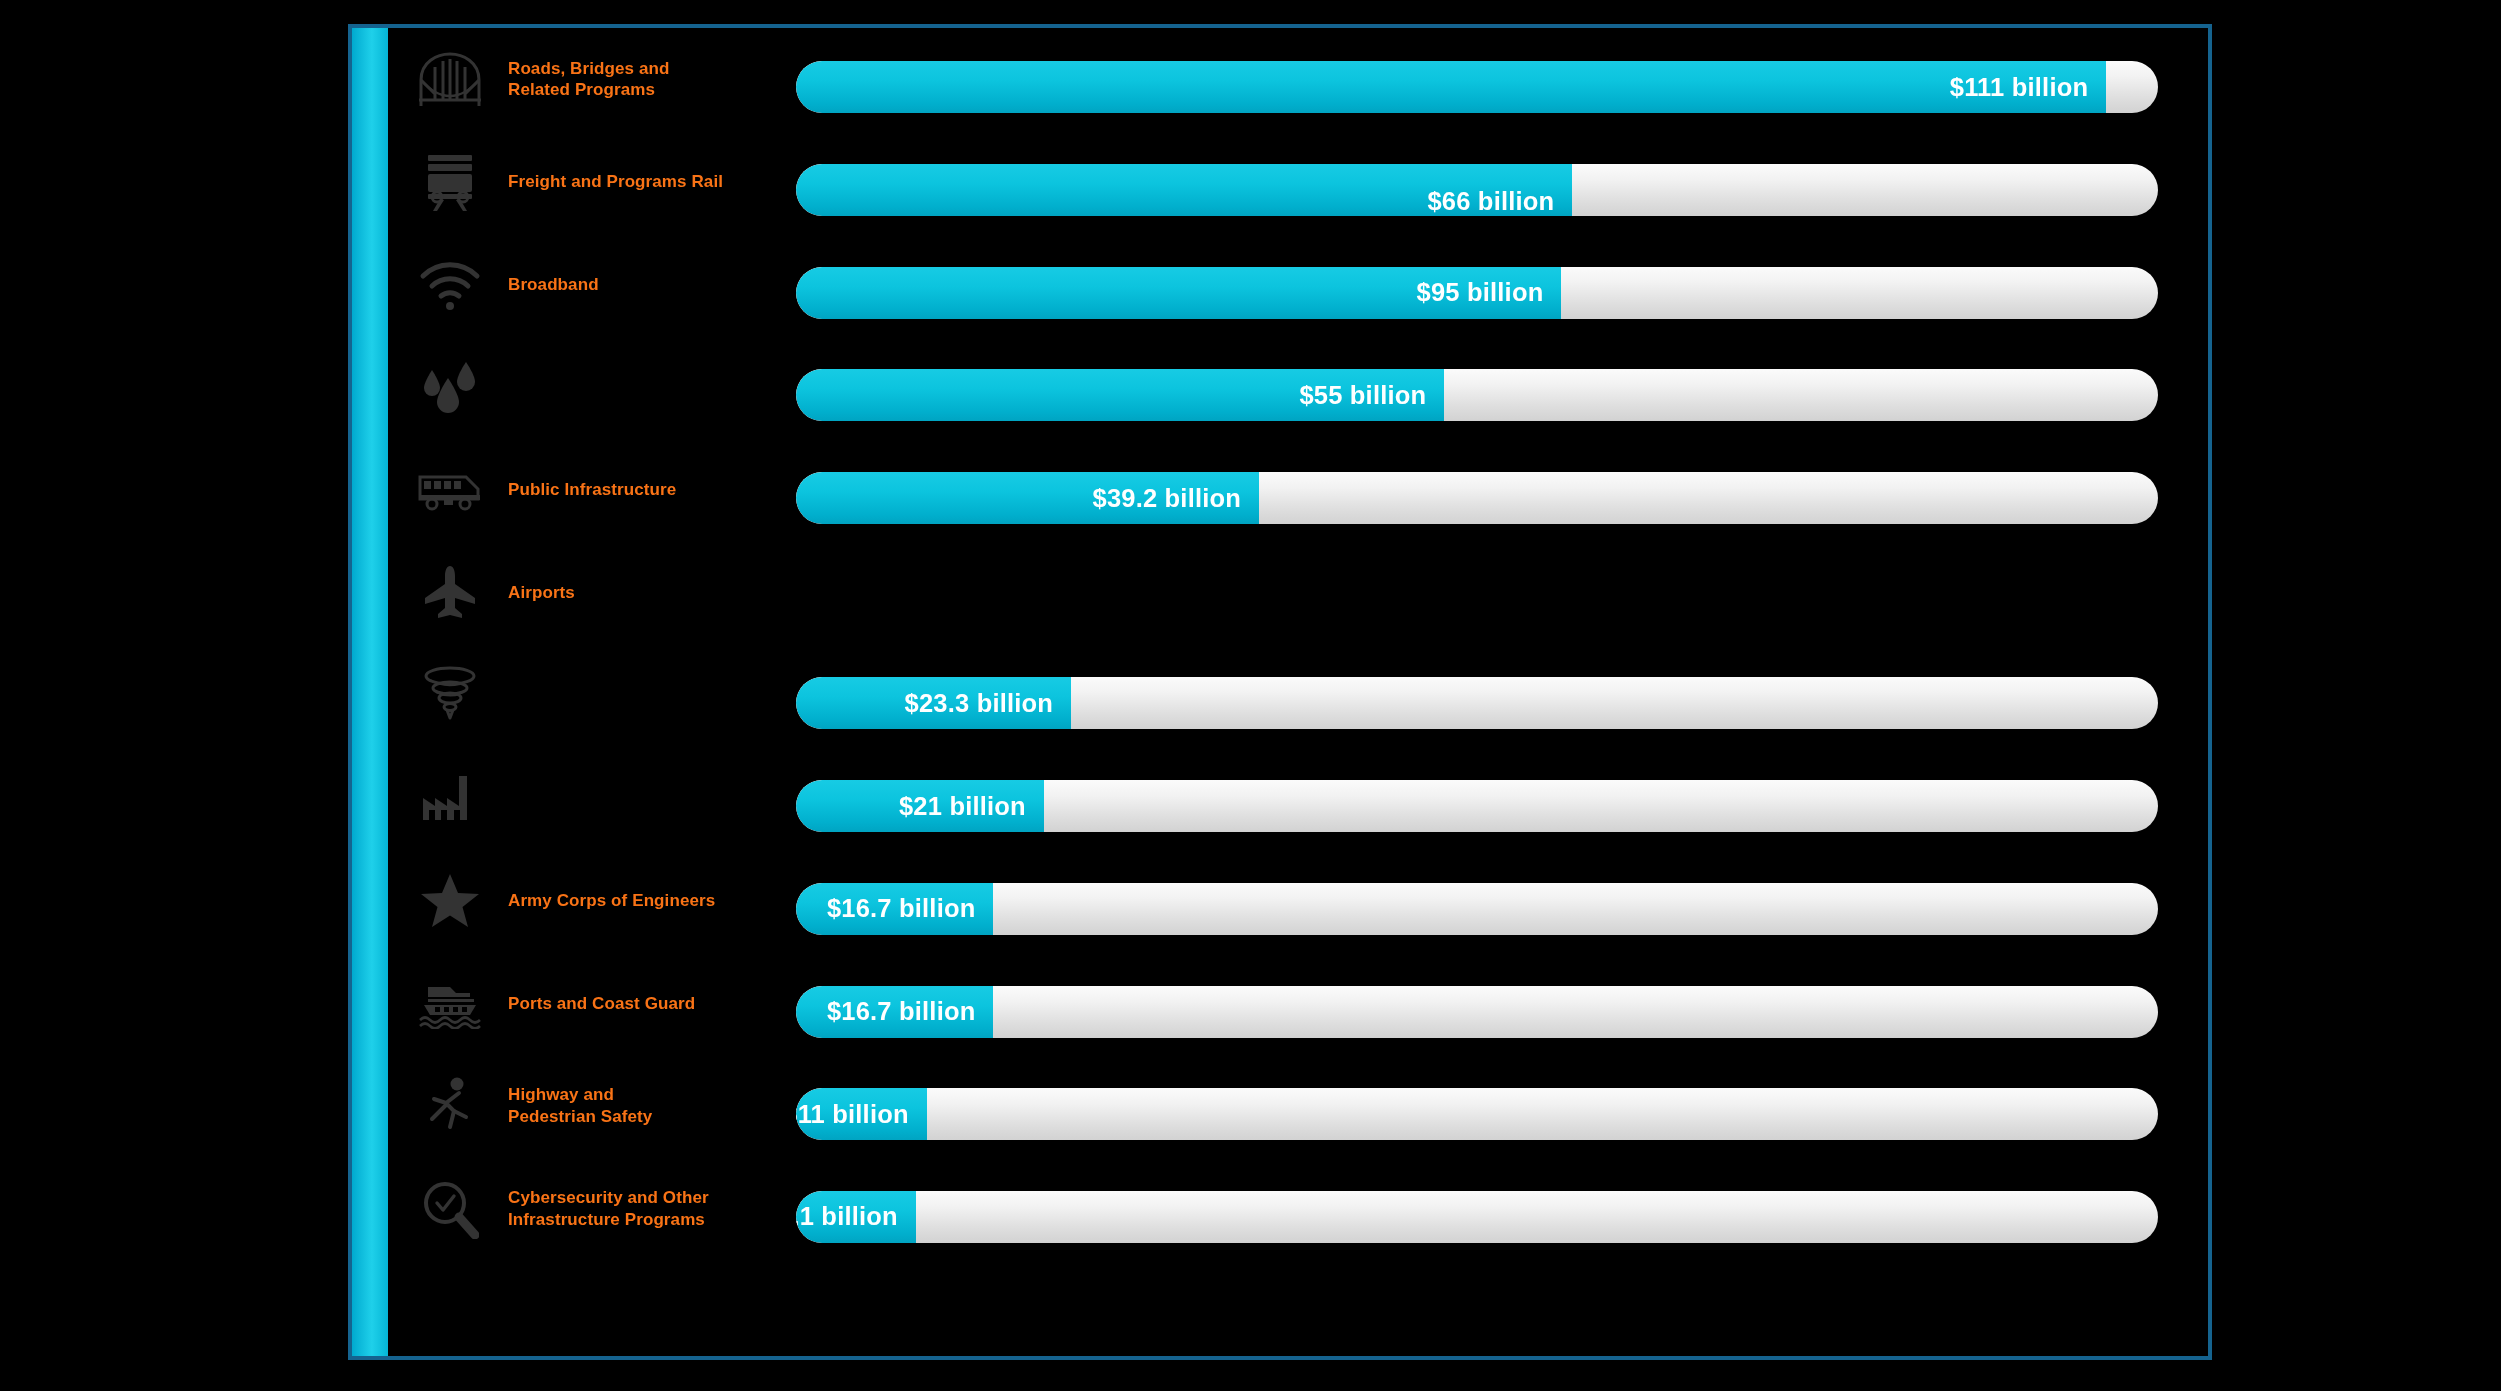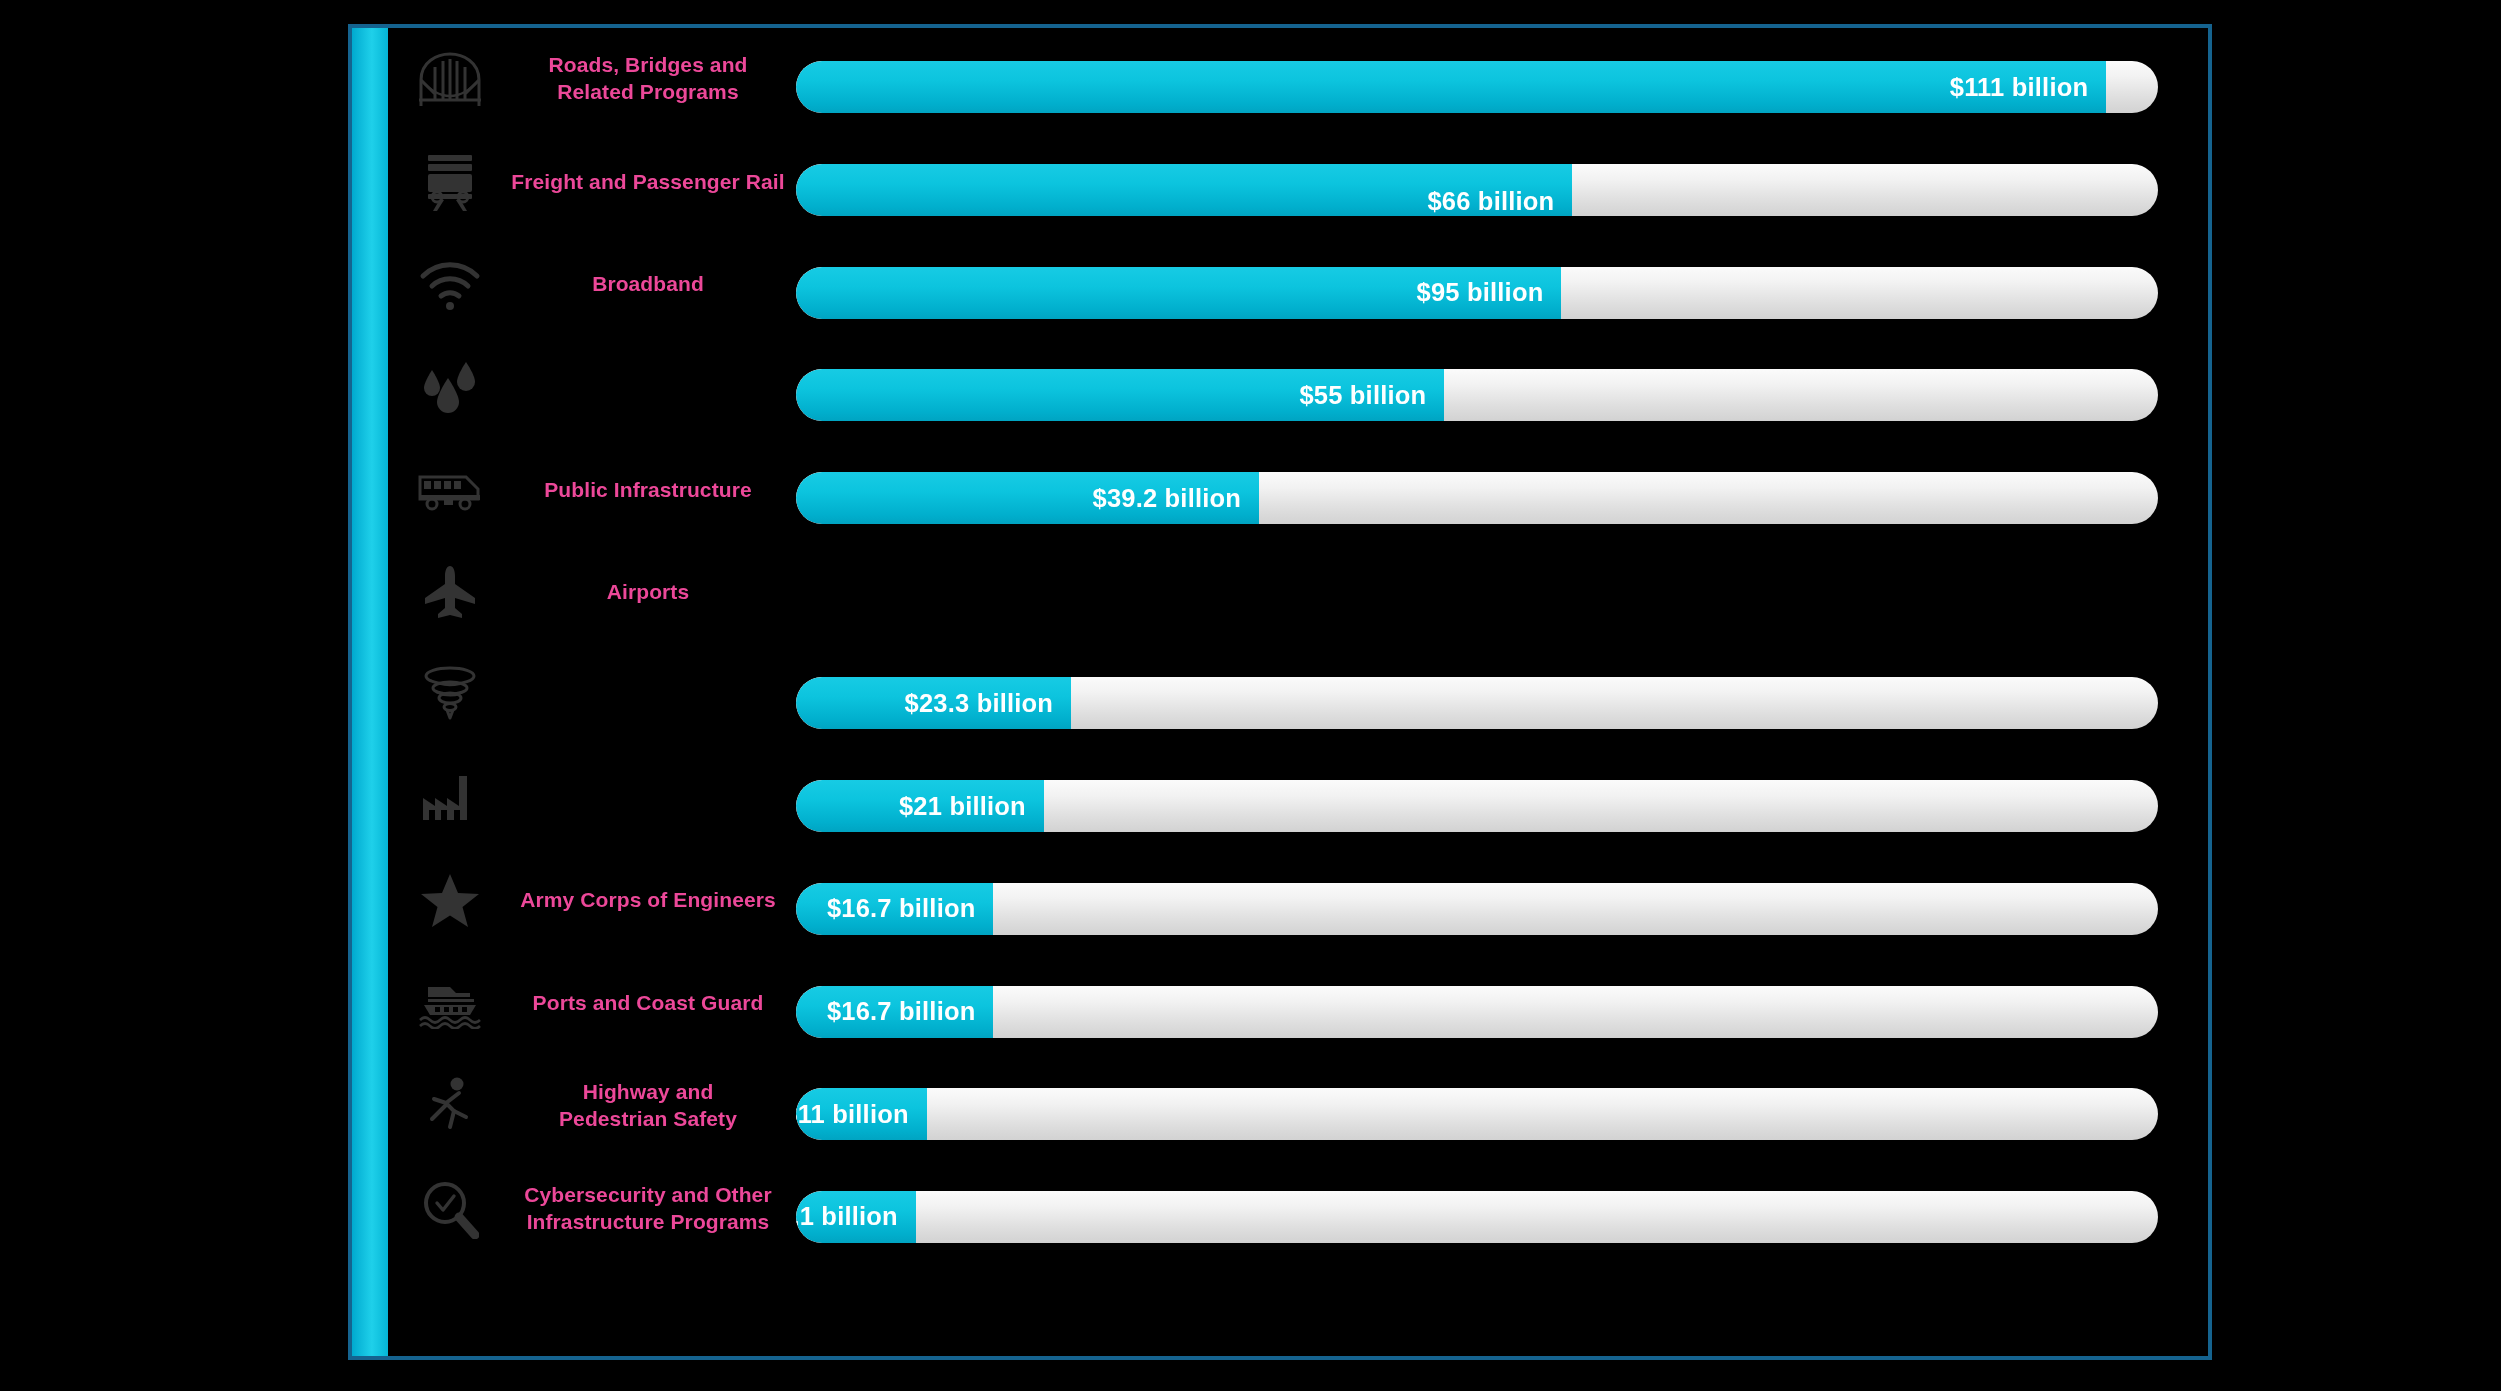--- a/index.html
+++ b/index.html
@@ -44,27 +44,26 @@
   .icon-cell {
     width: 116px; min-width: 116px;
     height: 100%;
     display: flex; align-items: center; justify-content: center;
     color: #333333;
   }
   .icon-cell svg { display: block; }
 
   .label-cell {
     width: 288px; min-width: 288px;
-    color: #ec4899;
-    font-size: 21px;
+    color: #f97316;
+    font-size: 17px;
     font-weight: bold;
     line-height: 1.28;
     letter-spacing: .1px;
     padding-right: 8px;
-    text-align: center;
   }
 
   
   .bar-cell { flex: 1 1 auto; height: 100%; display: flex; align-items: center; padding-right: 16px; margin-top: 16px; }
   .track {
     position: relative;
     width: 1362px; height: 52px;
     border-radius: 26px;
     background: linear-gradient(to bottom, #fbfbfb 0%, #f2f2f2 30%, #dedede 72%, #d2d2d2 100%);
     box-shadow: 0 2px 4px rgba(0,0,0,.55);
@@ -118,21 +117,21 @@
       <rect x="6" y="2" width="44" height="6" rx="1"></rect>
       <rect x="6" y="11" width="44" height="7" rx="1"></rect>
       <rect x="6" y="21" width="44" height="18" rx="2"></rect>
       <rect x="6" y="41" width="44" height="5" rx="1"></rect>
       <circle cx="15" cy="44" r="5" fill="none" stroke="currentColor" stroke-width="3"></circle>
       <circle cx="41" cy="44" r="5" fill="none" stroke="currentColor" stroke-width="3"></circle>
       <path d="M18 46 L11 58 L15 58 L22 47 Z"></path>
               <path d="M38 46 L45 58 L41 58 L34 47 Z"></path>
     </svg>
           </div>
-          <div class="label-cell">Freight and Passenger Rail</div>
+          <div class="label-cell">Freight and Programs Rail</div>
           <div class="bar-cell">
             <div class="track">
               <div class="fill" style="width: 57%; align-items: flex-end;">
                 <span class="val">$66 billion</span>
               </div>
             </div>
           </div>
         </div>
         <div class="row">
           <div class="icon-cell">

